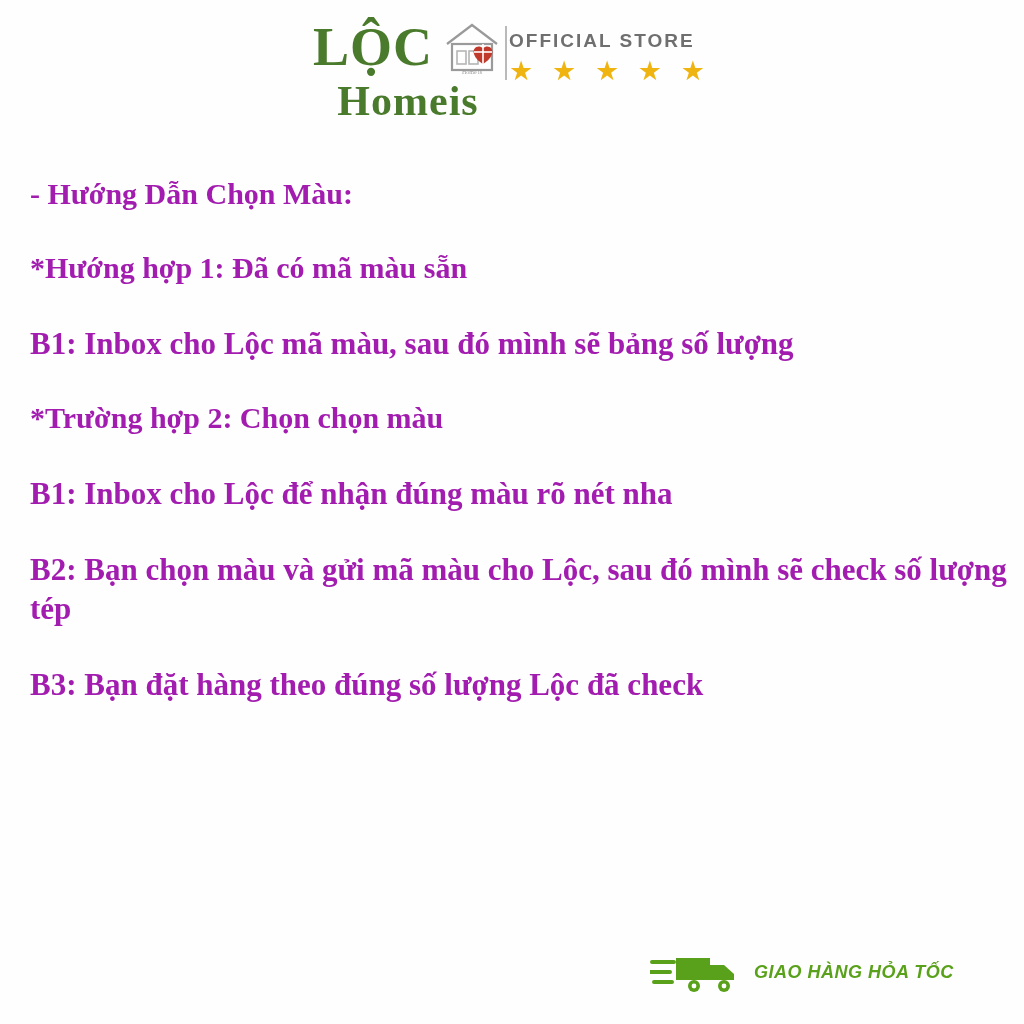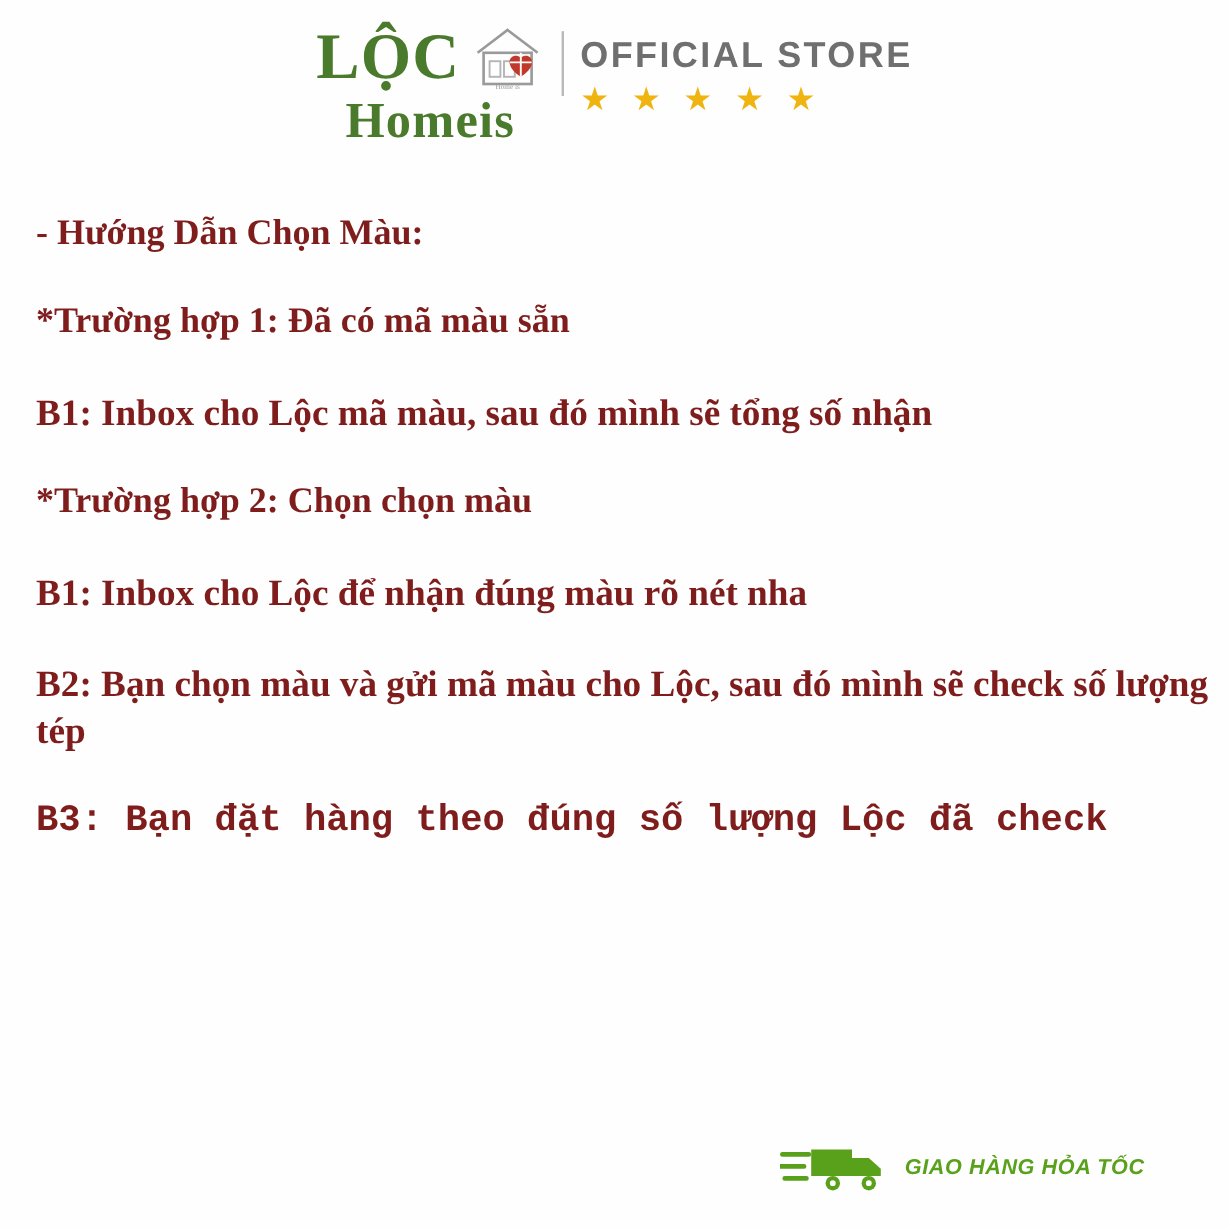--- a/index.html
+++ b/index.html
@@ -28,21 +28,21 @@
     left: 0;
     width: 1024px;
     height: 125px;
     display: flex;
     align-items: flex-start;
     justify-content: center;
   }
   .logo-block {
     display: flex;
     align-items: flex-start;
-    gap: 14px;
+    gap: 2px;
   }
   .brand {
     display: flex;
     flex-direction: column;
     align-items: center;
     line-height: 1;
   }
   .brand-row1 {
     display: flex;
     align-items: center;
@@ -76,21 +76,21 @@
     margin-top: 8px;
   }
   .official {
     display: flex;
     flex-direction: column;
     align-items: flex-start;
     margin-top: 12px;
   }
   .official-text {
     font-family: "Liberation Sans", sans-serif;
-    font-size: 30px;
+    font-size: 19px;
     font-weight: bold;
     letter-spacing: 2px;
     color: #6f6f6f;
   }
   .stars {
     margin-top: 6px;
     color: #f0b410;
     font-size: 27px;
     letter-spacing: 6px;
     line-height: 1;
@@ -101,30 +101,29 @@
     position: absolute;
     top: 175px;
     left: 30px;
     width: 980px;
     color: #1a5e8a;
     font-family: "Liberation Serif", serif;
   }
   .line {
     font-size: 30px;
     font-weight: bold;
-    color: #7f1d1d;
+    color: #a21caf;
     margin-bottom: 36px;
     line-height: 1.28;
   }
   .line.sz-big {
     font-size: 31px;
   }
   .line.last {
     margin-bottom: 16px;
-    font-family: Liberation Mono, monospace;
   }
 
   
   .footer {
     position: absolute;
     left: 650px;
     top: 948px;
     display: flex;
     align-items: center;
     gap: 12px;
@@ -175,22 +174,22 @@
       <div class="official">
         <div class="official-text">OFFICIAL STORE</div>
         <div class="stars">★ ★ ★ ★ ★</div>
       </div>
 
     </div>
   </div>
 
   <div class="content">
     <div class="line">- Hướng Dẫn Chọn Màu:</div>
-    <div class="line">*Trường hợp 1: Đã có mã màu sẵn</div>
-    <div class="line sz-big">B1: Inbox cho Lộc mã màu, sau đó mình sẽ tổng số nhận</div>
+    <div class="line">*Hướng hợp 1: Đã có mã màu sẵn</div>
+    <div class="line sz-big">B1: Inbox cho Lộc mã màu, sau đó mình sẽ bảng số lượng</div>
     <div class="line">*Trường hợp 2: Chọn chọn màu</div>
     <div class="line sz-big">B1: Inbox cho Lộc để nhận đúng màu rõ nét nha</div>
     <div class="line sz-big">B2: Bạn chọn màu và gửi mã màu cho Lộc, sau đó mình sẽ check số lượng tép</div>
     <div class="line sz-big last">B3: Bạn đặt hàng theo đúng số lượng Lộc đã check</div>
   </div>
 
   <div class="footer">
     <span class="truck">
       <svg width="92" height="48" viewBox="0 0 92 48">
         <path d="M2 14 h22 M0 24 h20 M4 34 h18" stroke="#5aa11b" stroke-width="4" stroke-linecap="round"></path>

